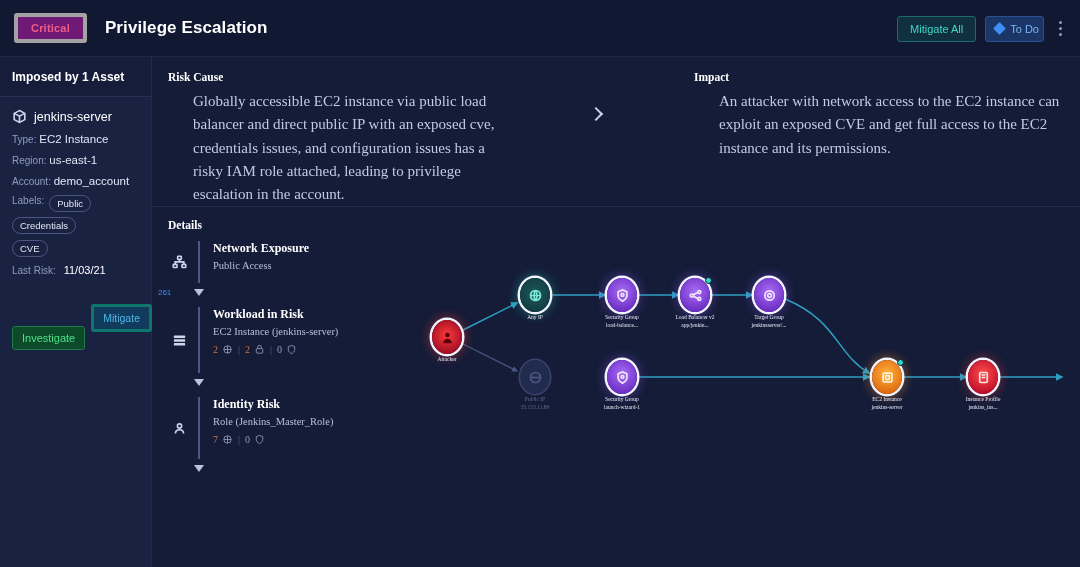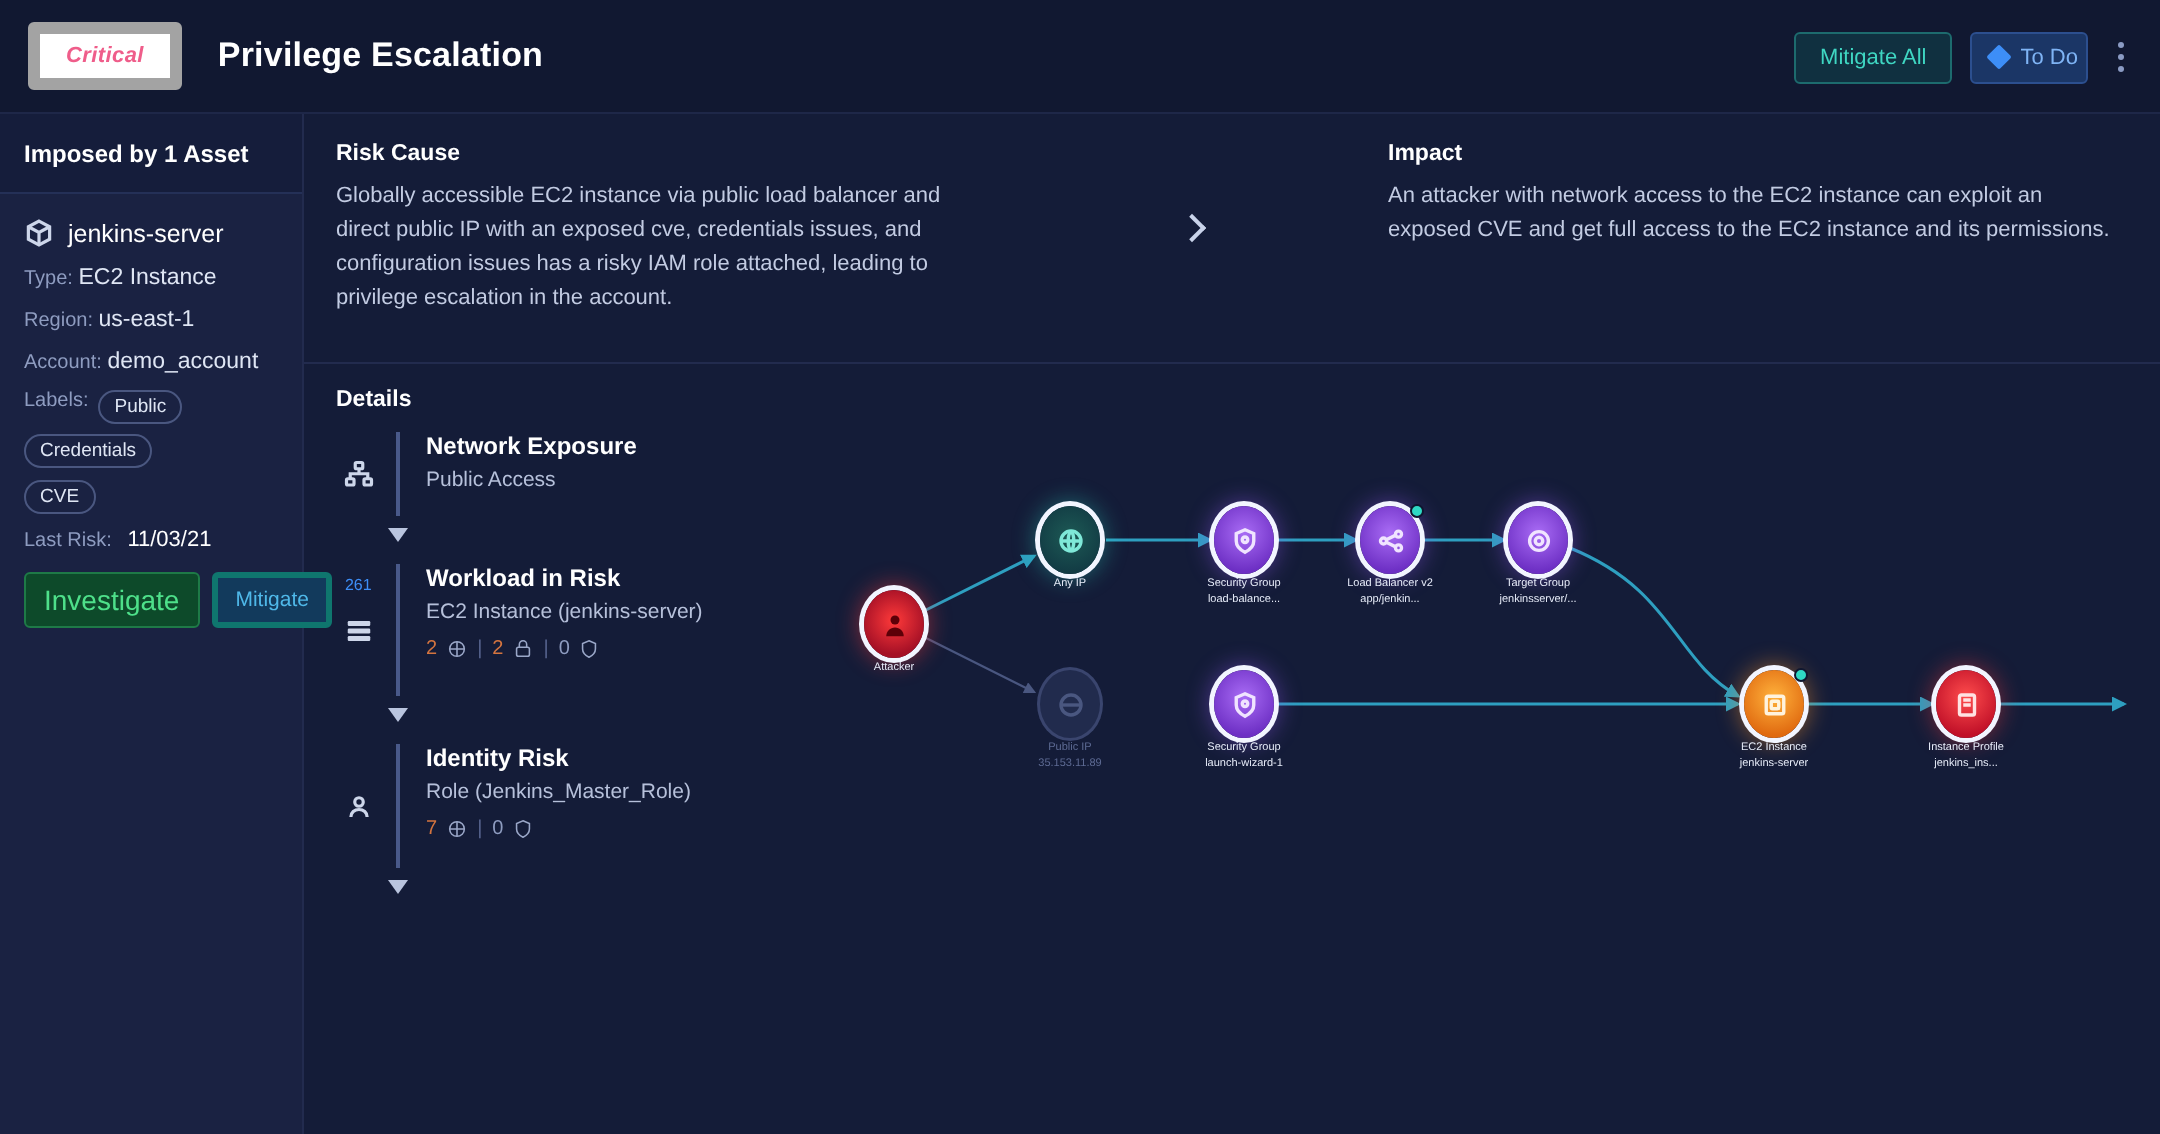--- a/index.html
+++ b/index.html
@@ -15,28 +15,27 @@
   
   .header {
     height: 57px;
     background: #111831;
     border-bottom: 1px solid #1e2748;
     display: flex; align-items: center;
     padding: 0 14px;
     position: relative;
   }
   .sev-badge {
-    background: #ffffff;
-    border: 6px solid #a3a3a3;
+    background: #701a75;
+    border: 4px solid #a3a3a3;
     color: #ef5d8a;
     font-size: 11px; font-weight: bold;
     padding: 5px 13px;
     border-radius: 3px;
     letter-spacing: .2px;
-    font-style: italic;
   }
   .page-title {
     font-size: 17px; font-weight: bold;
     color: #ffffff;
     margin-left: 18px;
     letter-spacing: .1px;
   }
   .header-actions {
     position: absolute; right: 12px; top: 0; height: 57px;
     display: flex; align-items: center; gap: 9px;
@@ -111,41 +110,41 @@
     border-radius: 9px;
     padding: 2px 7px;
     font-size: 9.5px;
     color: #dfe6f4;
   }
   .lastseen { font-size: 10px; color: #8e9cc0; margin: 7px 0 10px; }
   .lastseen b { color: #ffffff; font-weight: normal; font-size: 11px; margin-left: 5px; }
   .act-row { display: flex; align-items: center; gap: 6px; }
   .btn-investigate {
     background: #0d4a2a; border: 1px solid #1e7a47;
-    color: #4ee08a; font-size: 14px;
-    padding: 5px 9px; border-radius: 3px;
+    color: #4ee08a; font-size: 11px;
+    padding: 5px 9px; border-radius: 3px; margin-top: 40px;
   }
   .btn-mitigate {
     background: #123a5c; border: 3px solid #0f766e;
     color: #4fb8e8; font-size: 10.5px;
     padding: 5px 9px; border-radius: 3px;
   }
   .sup-count { font-size: 8px; color: #3d8ef7; align-self: flex-start; margin-top: 2px; }
 
   
-  .main { flex: 1; position: relative; }
+  .main { flex: 1; position: relative; font-family: Liberation Serif, serif; }
 
   .top-sections {
     display: flex; align-items: flex-start;
     padding: 14px 16px 0;
     border-bottom: 1px solid #222b4e;
     min-height: 125px;
   }
   .sec-title { font-size: 11.5px; font-weight: bold; color: #ffffff; margin-bottom: 7px; }
-  .sec-text { font-size: 11px; color: #c2cbe2; line-height: 1.55; }
+  .sec-text { font-size: 15px; color: #c2cbe2; line-height: 1.55; margin-left: 25px; }
   .col-riskcause { width: 330px; }
   .col-chevron {
     flex: 1; display: flex; justify-content: center;
     padding-top: 38px;
   }
   .chev {
     width: 10px; height: 10px;
     border-top: 2.5px solid #c9d3ea;
     border-right: 2.5px solid #c9d3ea;
     transform: rotate(45deg);

